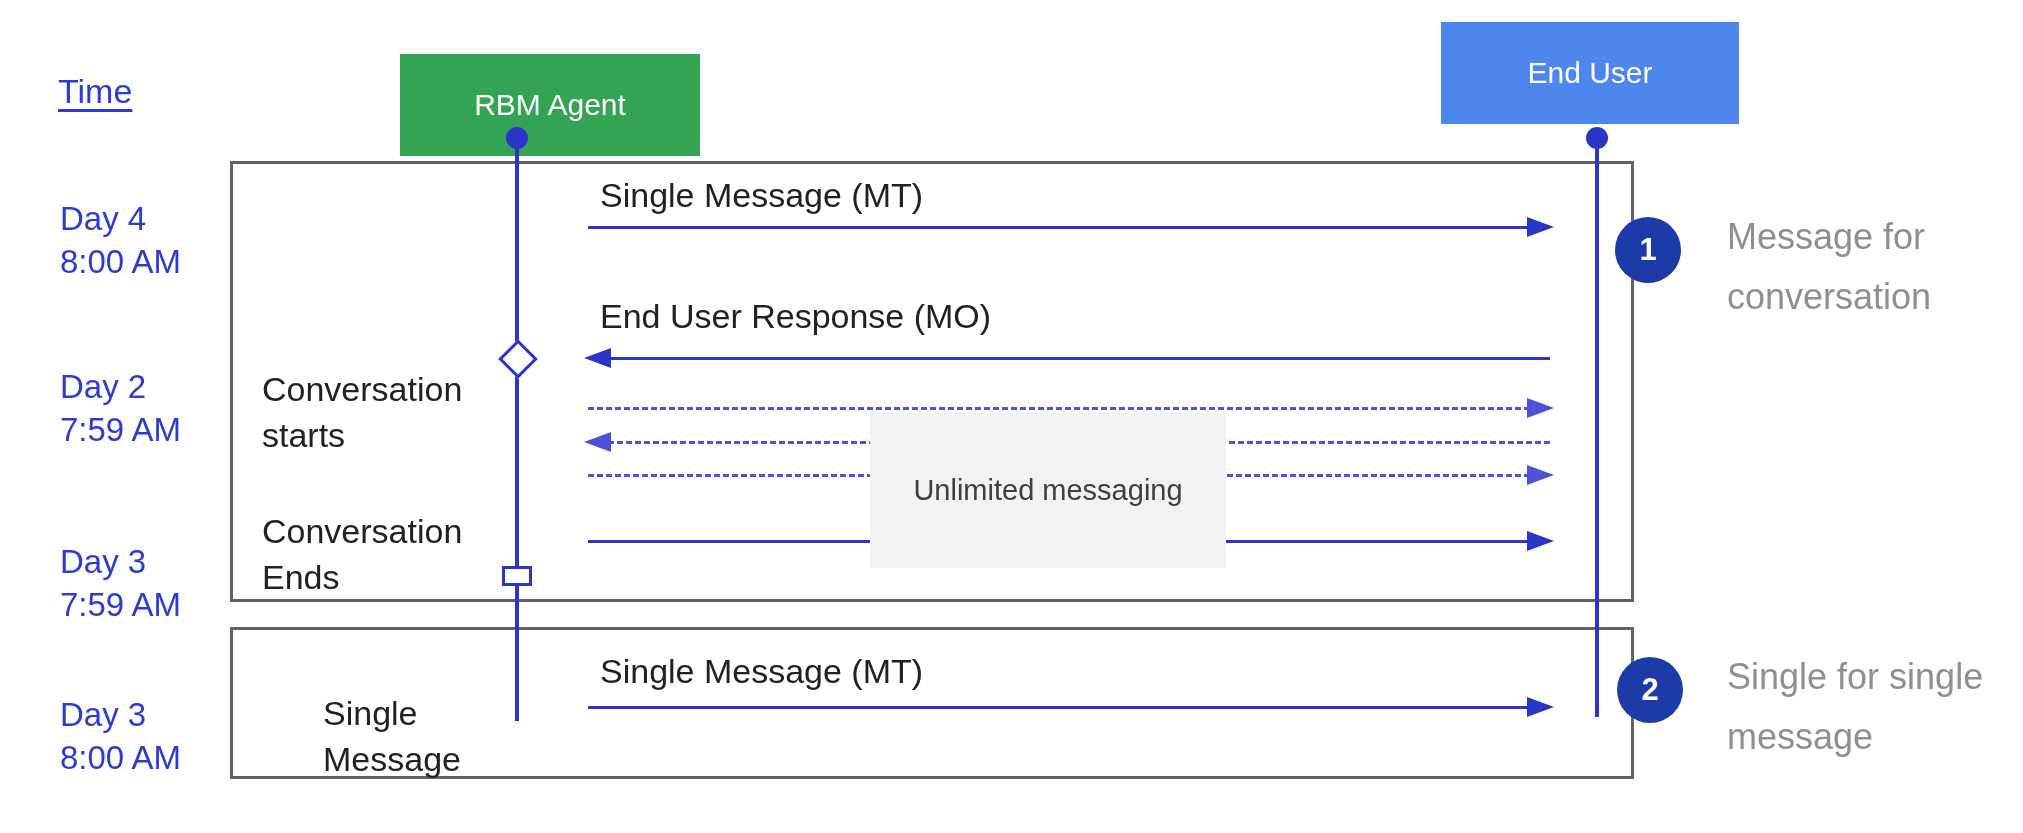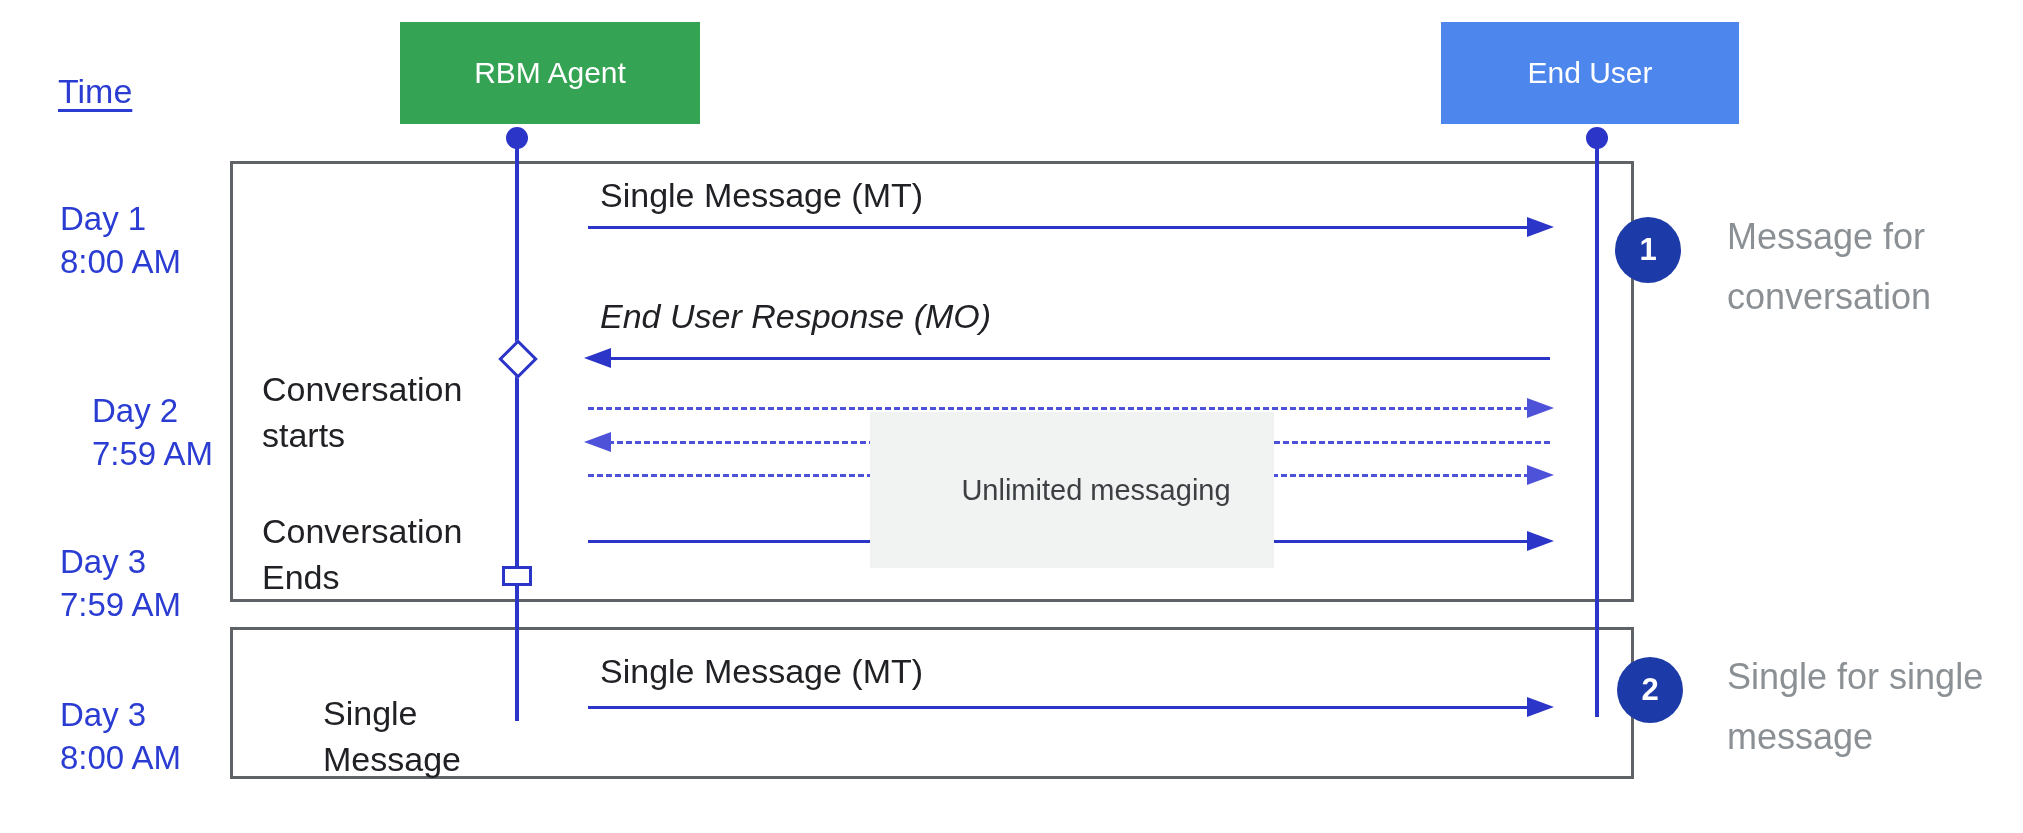--- a/index.html
+++ b/index.html
@@ -12,21 +12,21 @@
   }
   .abs{position:absolute;}
 
   
   .actor{
     height:102px;
     color:#ffffff;
     font-size:30px;
     display:flex;align-items:center;justify-content:center;
   }
-  .actor.rbm{background:var(--green,#34a353);}
+  .actor.rbm{background:var(--green,#34a353);margin-top:32px;}
   .actor.eu{background:var(--eublue,#4d86ec);}
 
   
   .lifeline{width:4px;background:var(--arrow,#2b35c8);z-index:6;}
   .lifedot{width:22px;height:22px;border-radius:50%;background:var(--arrow,#2b35c8);z-index:7;}
 
   
   .frame{border:3px solid var(--border,#5f6368);background:transparent;z-index:1;}
 
   
@@ -79,21 +79,20 @@
   }
 
   
   .note-panel{
     width:356px;height:156px;
     background:var(--panelbg,#f1f2f2);
     z-index:5;
     display:flex;flex-direction:column;align-items:center;justify-content:center;
     color:var(--paneltext,#3c4043);
     font-size:29px;line-height:38px;
-    padding-left:48px;
   }
 
   
   .num-circle{
     width:66px;height:66px;border-radius:50%;
     background:var(--navy,#1c3ba8);
     color:#ffffff;font-size:31px;font-weight:bold;
     display:flex;align-items:center;justify-content:center;
     z-index:9;
   }
@@ -120,24 +119,24 @@
   <div class="abs lifedot" style="left:506px;top:127px;"></div>
   <div class="abs lifeline" style="left:515px;top:138px;height:583px;"></div>
   <div class="abs lifedot" style="left:1586px;top:127px;"></div>
   <div class="abs lifeline" style="left:1595px;top:138px;height:579px;"></div>
 
   <div class="abs frame" style="left:230px;top:161px;width:1398px;height:435px;"></div>
 
   <div class="abs frame" style="left:230px;top:627px;width:1398px;height:146px;"></div>
 
   <div class="abs marker" style="left:60px;top:197px;">
-    <div>Day 1</div>
+    <div>Day 4</div>
     <div>8:00 AM</div>
   </div>
-  <div class="abs marker" style="left:60px;top:389px;margin-left:32px;">
+  <div class="abs marker" style="left:60px;top:365px;">
     <div>Day 2</div>
     <div>7:59 AM</div>
   </div>
   <div class="abs marker" style="left:60px;top:540px;">
     <div>Day 3</div>
     <div>7:59 AM</div>
   </div>
   <div class="abs marker" style="left:60px;top:693px;">
     <div>Day 3</div>
     <div>8:00 AM</div>
@@ -153,21 +152,21 @@
   </div>
   <div class="abs dlabel" style="left:276px;top:690px;margin-left:47px;">
     <div>Single</div>
     <div>Message</div>
   </div>
 
   <div class="abs diamond" style="left:504px;top:345px;"></div>
   <div class="abs sq-marker" style="left:502px;top:566px;"></div>
 
   <div class="abs dlabel" style="left:600px;top:172px;">Single Message (MT)</div>
-  <div class="abs dlabel" style="left:600px;top:293px;font-style:italic;">End User Response (MO)</div>
+  <div class="abs dlabel" style="left:600px;top:293px;">End User Response (MO)</div>
   <div class="abs dlabel" style="left:600px;top:648px;">Single Message (MT)</div>
 
   <div class="abs arrow right solid" style="left:588px;top:227px;width:962px;">
     <div class="shaft"></div>
     <div class="head"></div>
   </div>
   <div class="abs arrow left solid" style="left:588px;top:358px;width:962px;">
     <div class="shaft"></div>
     <div class="head"></div>
   </div>

